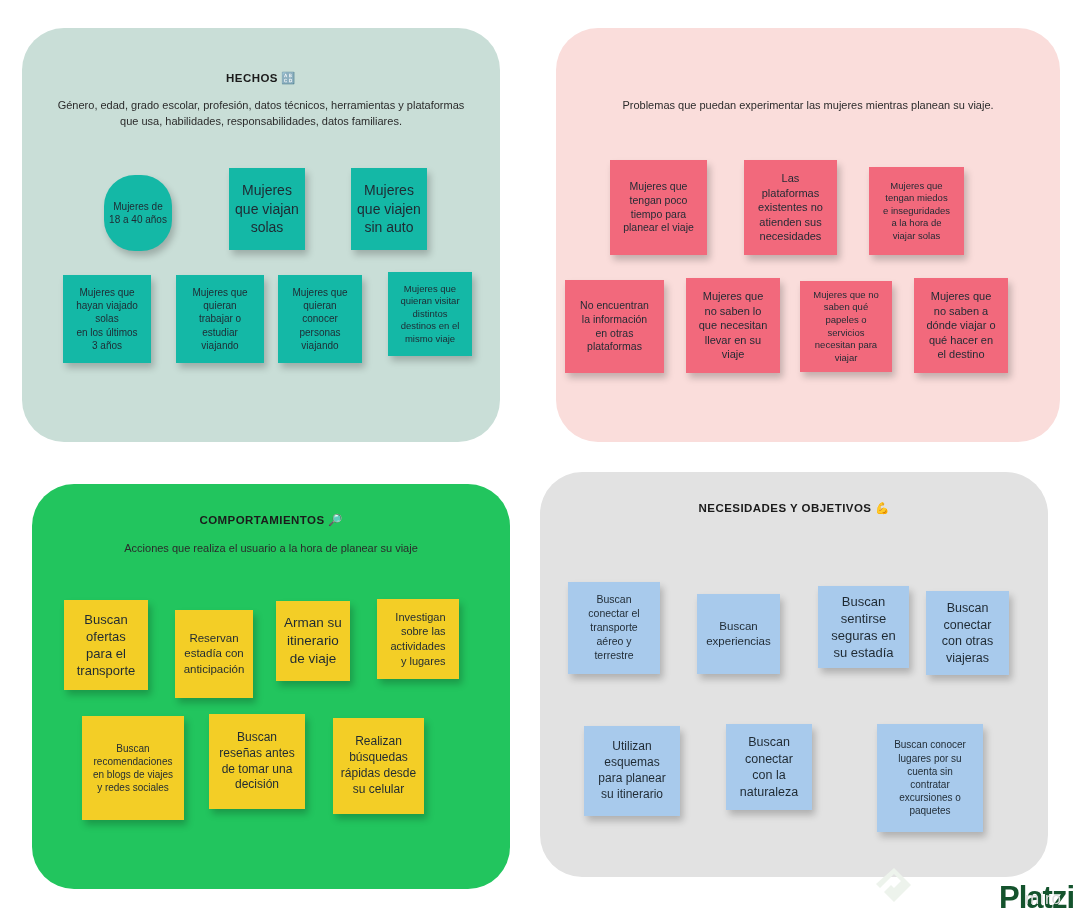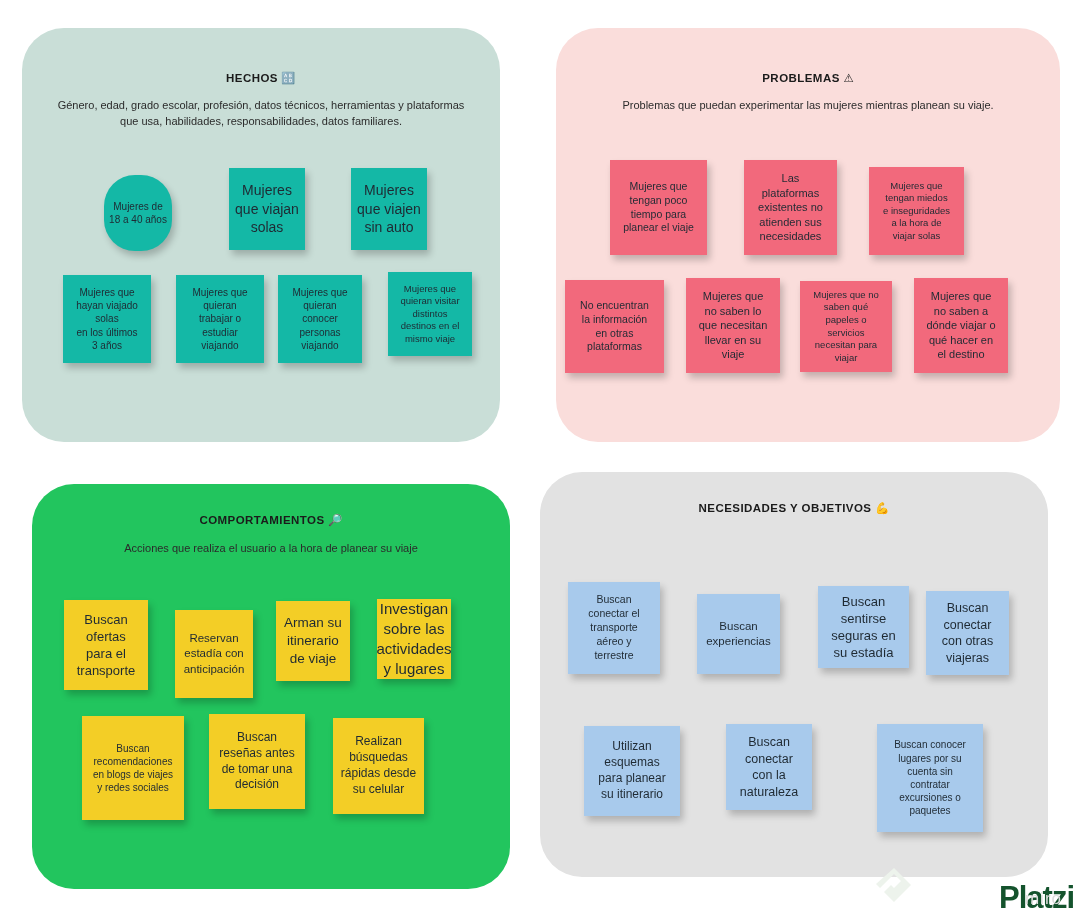--- a/index.html
+++ b/index.html
@@ -92,24 +92,20 @@
   <div class="quadrant" id="q-hechos" style="left:22px;top:28px;width:478px;height:414px;">
     <div class="q-title" style="top:43px;">
       <span>HECHOS</span>
       <span class="emo">🔠</span>
     </div>
     <div class="q-sub" style="top:70px;">Género, edad, grado escolar, profesión, datos técnicos, herramientas y plataformas que usa,
 habilidades, responsabilidades, datos familiares.</div>
   </div>
 
   <div class="quadrant" id="q-problemas" style="left:556px;top:28px;width:504px;height:414px;">
-    <div class="q-title" style="top:43px;">
-      <span>PROBLEMAS</span>
-      <span class="emo">⚠</span>
-    </div>
     <div class="q-sub" style="top:70px;">Problemas que puedan experimentar las mujeres mientras planean su viaje.</div>
   </div>
 
   <div class="quadrant" id="q-comportamientos" style="left:32px;top:472px;width:478px;height:405px;">
     <div class="q-title" style="top:29px;">
       <span>COMPORTAMIENTOS</span>
       <span class="emo">🔎</span>
     </div>
     <div class="q-sub" style="top:57px;">Acciones que realiza el usuario a la hora de planear su viaje</div>
   </div>
@@ -221,21 +217,21 @@
       <div class="note yellow" style="left: 175px; top: 610px; width: 78px; height: 88px; font-size: 11.5px;">
         <span>Reservan
 estadía con
 anticipación</span>
       </div>
       <div class="note yellow" style="left: 276px; top: 601px; width: 74px; height: 80px; font-size: 13.5px;">
         <span>Arman su
 itinerario
 de viaje</span>
       </div>
-      <div class="note yellow" style="left: 377px; top: 599px; width: 74px; height: 80px; font-size: 15px;">
+      <div class="note yellow" style="left: 377px; top: 599px; width: 82px; height: 80px; font-size: 11px; text-align: right;">
         <span>Investigan
 sobre las
 actividades
 y lugares</span>
       </div>
       <div class="note yellow" style="left: 82px; top: 716px; width: 102px; height: 104px; font-size: 10px;">
         <span>Buscan
 recomendaciones
 en blogs de viajes
 y redes sociales</span>

